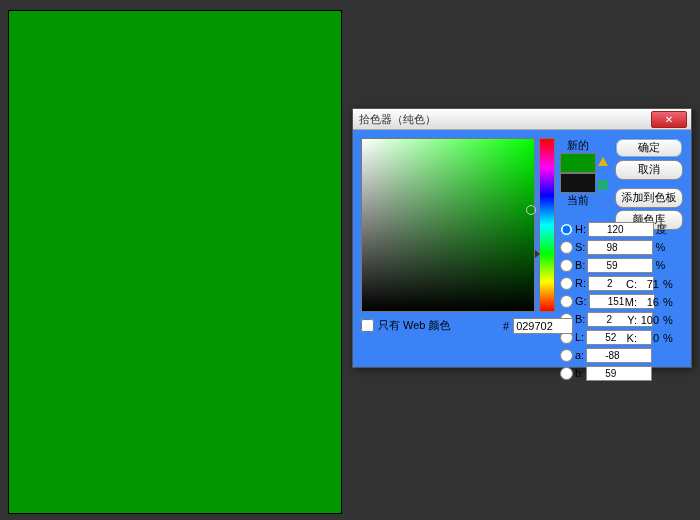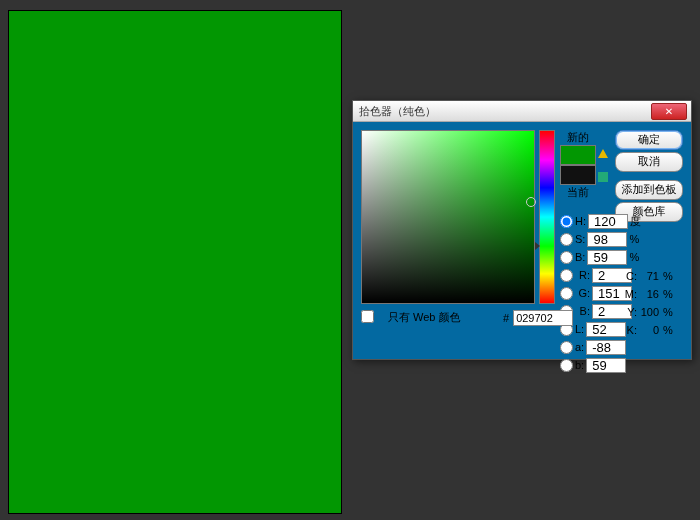--- a/index.html
+++ b/index.html
@@ -1,45 +1,45 @@
 <!DOCTYPE html>
 <html><head>
 <meta charset="utf-8">
 <style>
 html,body{margin:0;padding:0;width:700px;height:520px;background:#333;font-family:"Microsoft YaHei",Arial,sans-serif;font-size:11px;color:#000;overflow:hidden}
 .workspace{position:absolute;left:0;top:0;width:700px;height:520px;background:#333}
 .canvas{position:absolute;left:8px;top:10px;width:332px;height:502px;background:#029702;border:1px solid #000}
-.dialog{position:absolute;left:352px;top:100px;width:338px;height:258px;background:#0369a1;border:1px solid #555;box-shadow:2px 2px 8px rgba(0,0,0,.5)}
+.dialog{position:absolute;left:352px;top:108px;width:338px;height:258px;background:#3b82f6;border:1px solid #555;box-shadow:2px 2px 8px rgba(0,0,0,.5)}
 .titlebar{height:20px;background:linear-gradient(#fff,#dcdcdc);border-bottom:1px solid #aaa;display:flex;align-items:center;position:relative}
 .titlebar .title{margin-left:6px;font-size:11px;color:#333}
 .closebtn{position:absolute;right:4px;top:2px;width:34px;height:15px;background:linear-gradient(#e67,#c22);border:1px solid #922;border-radius:2px;display:flex;align-items:center;justify-content:center;color:#fff;font-size:10px}
 .body{position:relative;width:100%;height:238px}
 .gradbox{position:absolute;left:8px;top:8px;width:172px;height:172px;border:1px solid #777}
 .grad-sat{position:absolute;inset:0;background:linear-gradient(to right,#fff,#00ff00)}
 .grad-val{position:absolute;inset:0;background:linear-gradient(to top,#000,rgba(0,0,0,0))}
 .pick-ring{position:absolute;width:8px;height:8px;border:1px solid #ccc;border-radius:50%;transform:translate(-50%,-50%)}
 .huebar{position:absolute;left:186px;top:8px;width:14px;height:172px;border:1px solid #777;background:linear-gradient(to bottom,#ff0000 0%,#ff00ff 17%,#0000ff 33%,#00ffff 50%,#00ff00 67%,#ffff00 83%,#ff0000 100%)}
 .hue-arrow{position:absolute;left:-5px;width:0;height:0;border-top:4px solid transparent;border-bottom:4px solid transparent;border-left:5px solid #333;transform:translateY(-50%)}
 .newcur{position:absolute;left:207px;top:8px;width:36px;height:62px;font-size:11px;text-align:center}
 .swatch{width:34px;height:18px;border:1px solid #777}
 .swatch.new{background:#029702}
 .swatch.cur{background:#111}
 .warn{position:absolute;left:245px;top:26px;width:10px;height:10px}
 .warn::before{content:"";position:absolute;inset:0;border-left:5px solid transparent;border-right:5px solid transparent;border-bottom:9px solid #e6b800}
 .cube{position:absolute;left:245px;top:50px;width:10px;height:10px;background:#2a7}
 .btn{position:absolute;right:8px;width:66px;height:18px;background:linear-gradient(#fff,#e4e4e4);border:1px solid #8a8a8a;border-radius:8px;text-align:center;line-height:17px;font-size:11px}
 .btn.primary{border-color:#3b7dc8;box-shadow:0 0 0 1px #7bb3ef inset}
-.webonly{position:absolute;left:8px;top:188px;display:flex;align-items:flex-start;gap:14px}
+.webonly{position:absolute;left:8px;top:188px;display:flex;align-items:center;gap:4px}
 .webonly input{margin:0}
 .hexrow{position:absolute;left:150px;top:188px;display:flex;align-items:center;gap:4px}
 .hexrow input{width:54px;height:14px;border:1px solid #888;font-size:11px;padding:0 2px}
 .fields{position:absolute;left:207px;top:90px;width:128px}
 .frow{display:flex;align-items:center;height:18px}
 .frow .lab{width:16px;text-align:right;margin-right:2px}
-.frow input.num{width:28px;height:13px;border:1px solid #888;font-size:13px;padding:0 5px;text-align:left}
+.frow input.num{width:28px;height:13px;border:1px solid #888;font-size:10px;padding:0 18px;text-align:left}
 .frow .unit{width:12px;margin-left:2px}
 .frow input.radio{margin:0 2px 0 0}
 .col{display:inline-block;vertical-align:top}
 .colA{width:72px}
 .colB{width:54px}
 .cmyk{position:absolute;left:270px;top:145px}
 .cmyk .frow .lab{width:14px}
 .cmyk .frow .val{width:20px;text-align:right;margin-right:2px}
 </style>
 </head>

